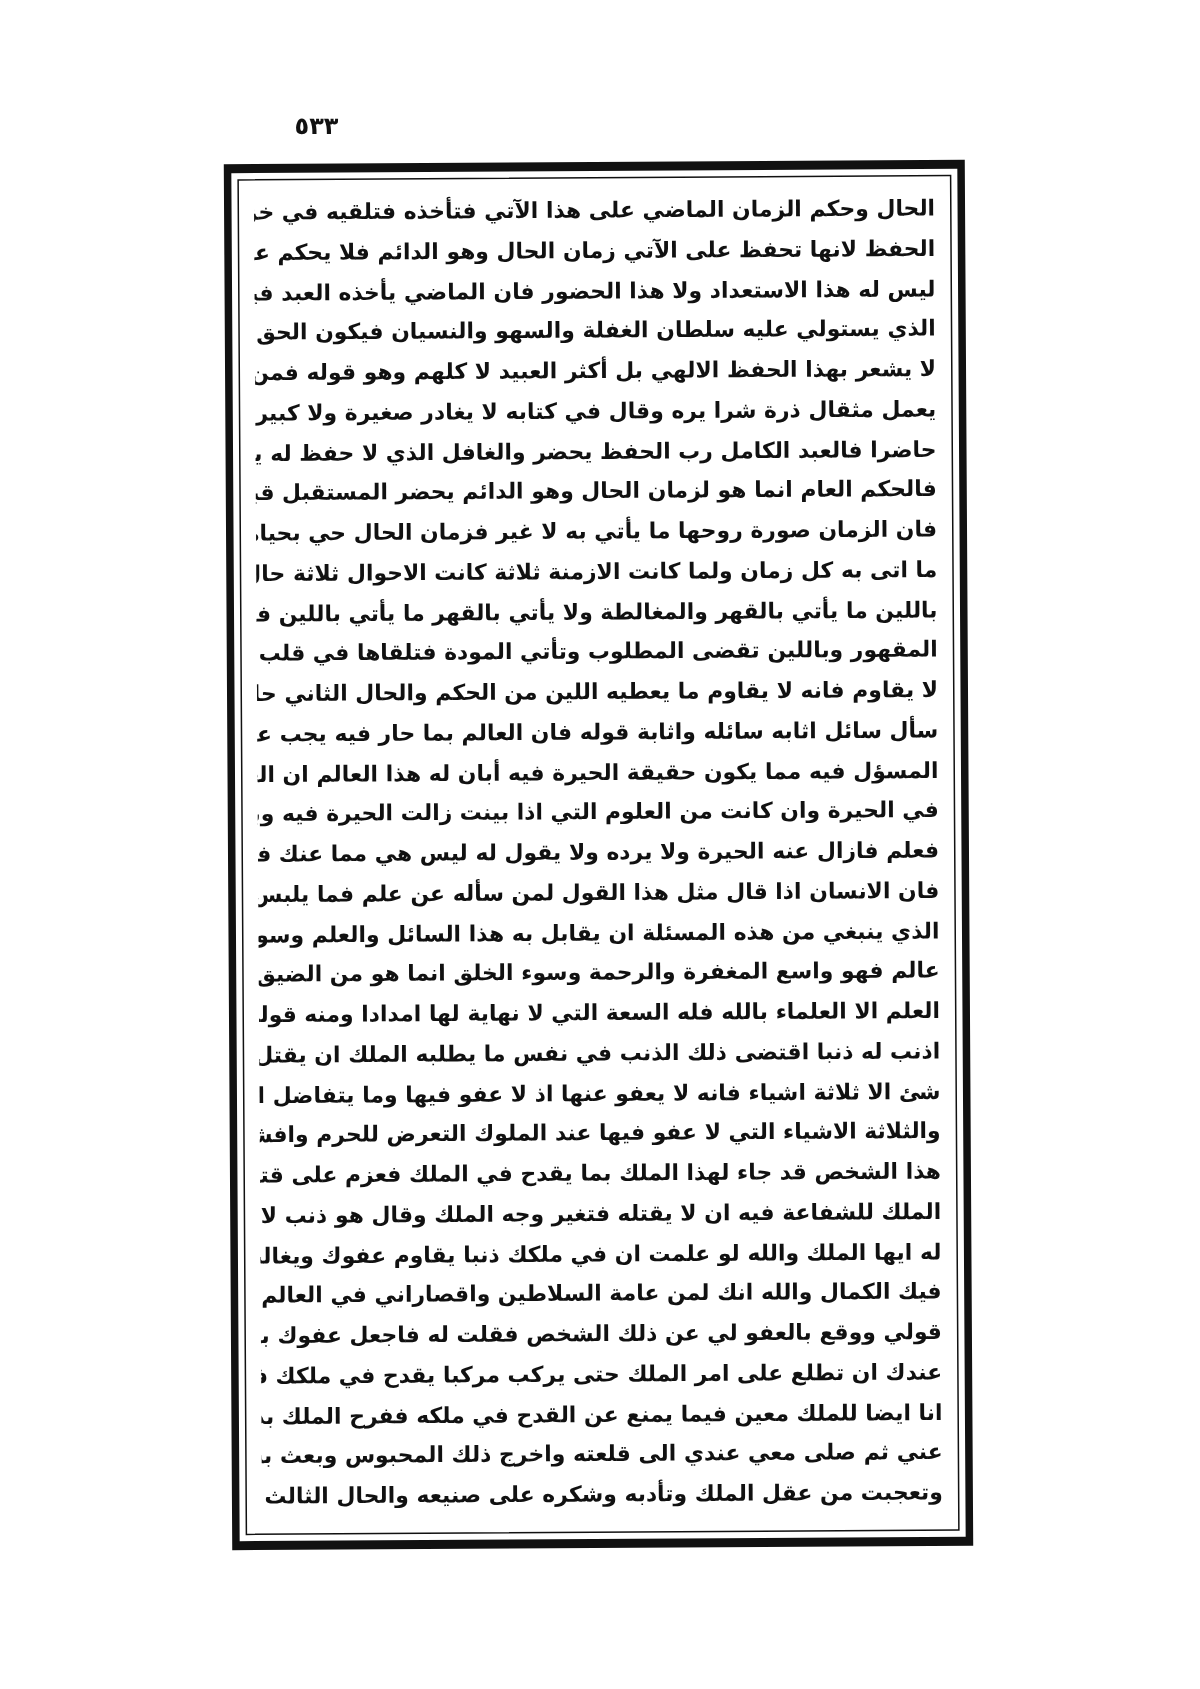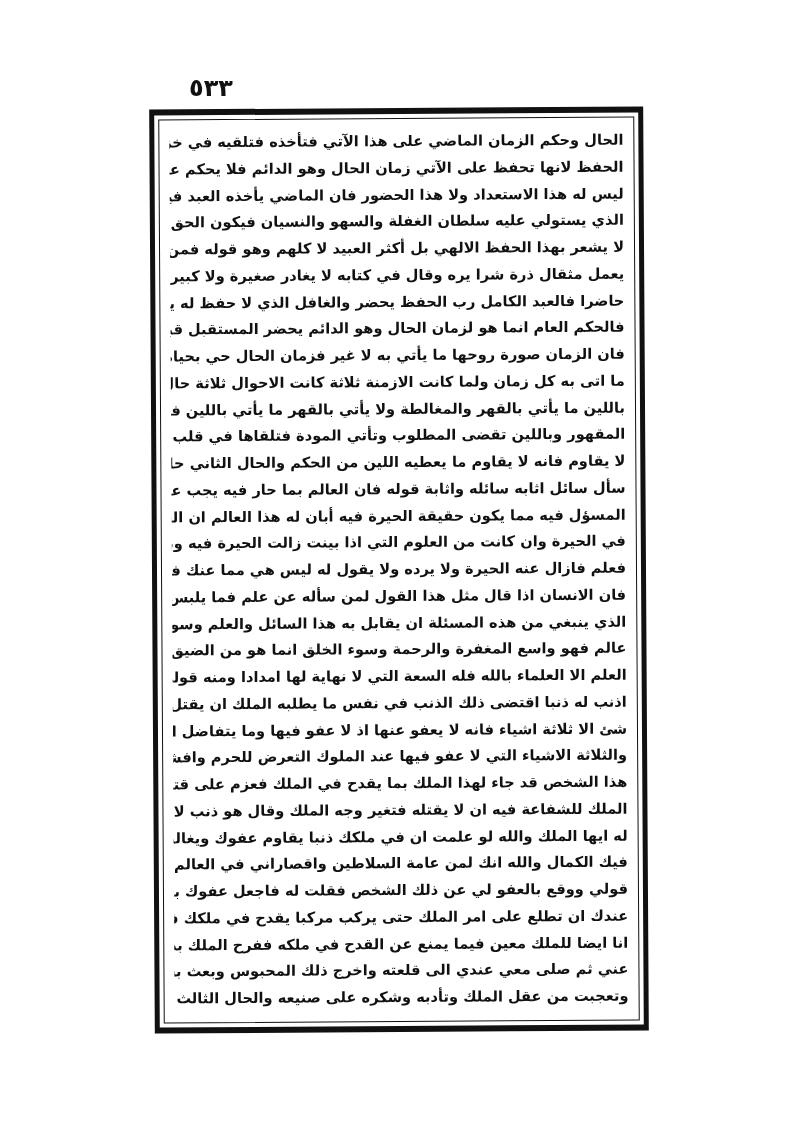--- a/index.html
+++ b/index.html
@@ -16,21 +16,21 @@
       color: #111111;
     }
     .page-number {
       position: absolute;
       left: 186px;
       top: 74px;
       width: 50px;
       text-align: center;
       font-family: "DejaVu Sans", sans-serif;
       font-weight: bold;
-      font-size: 24px;
+      font-size: 16px;
       letter-spacing: 1px;
       color: #111111;
     }
     .frame-outer {
       position: absolute;
       left: 152px;
       top: 108px;
       width: 494px;
       height: 924px;
       border-top: 6px solid #111;

